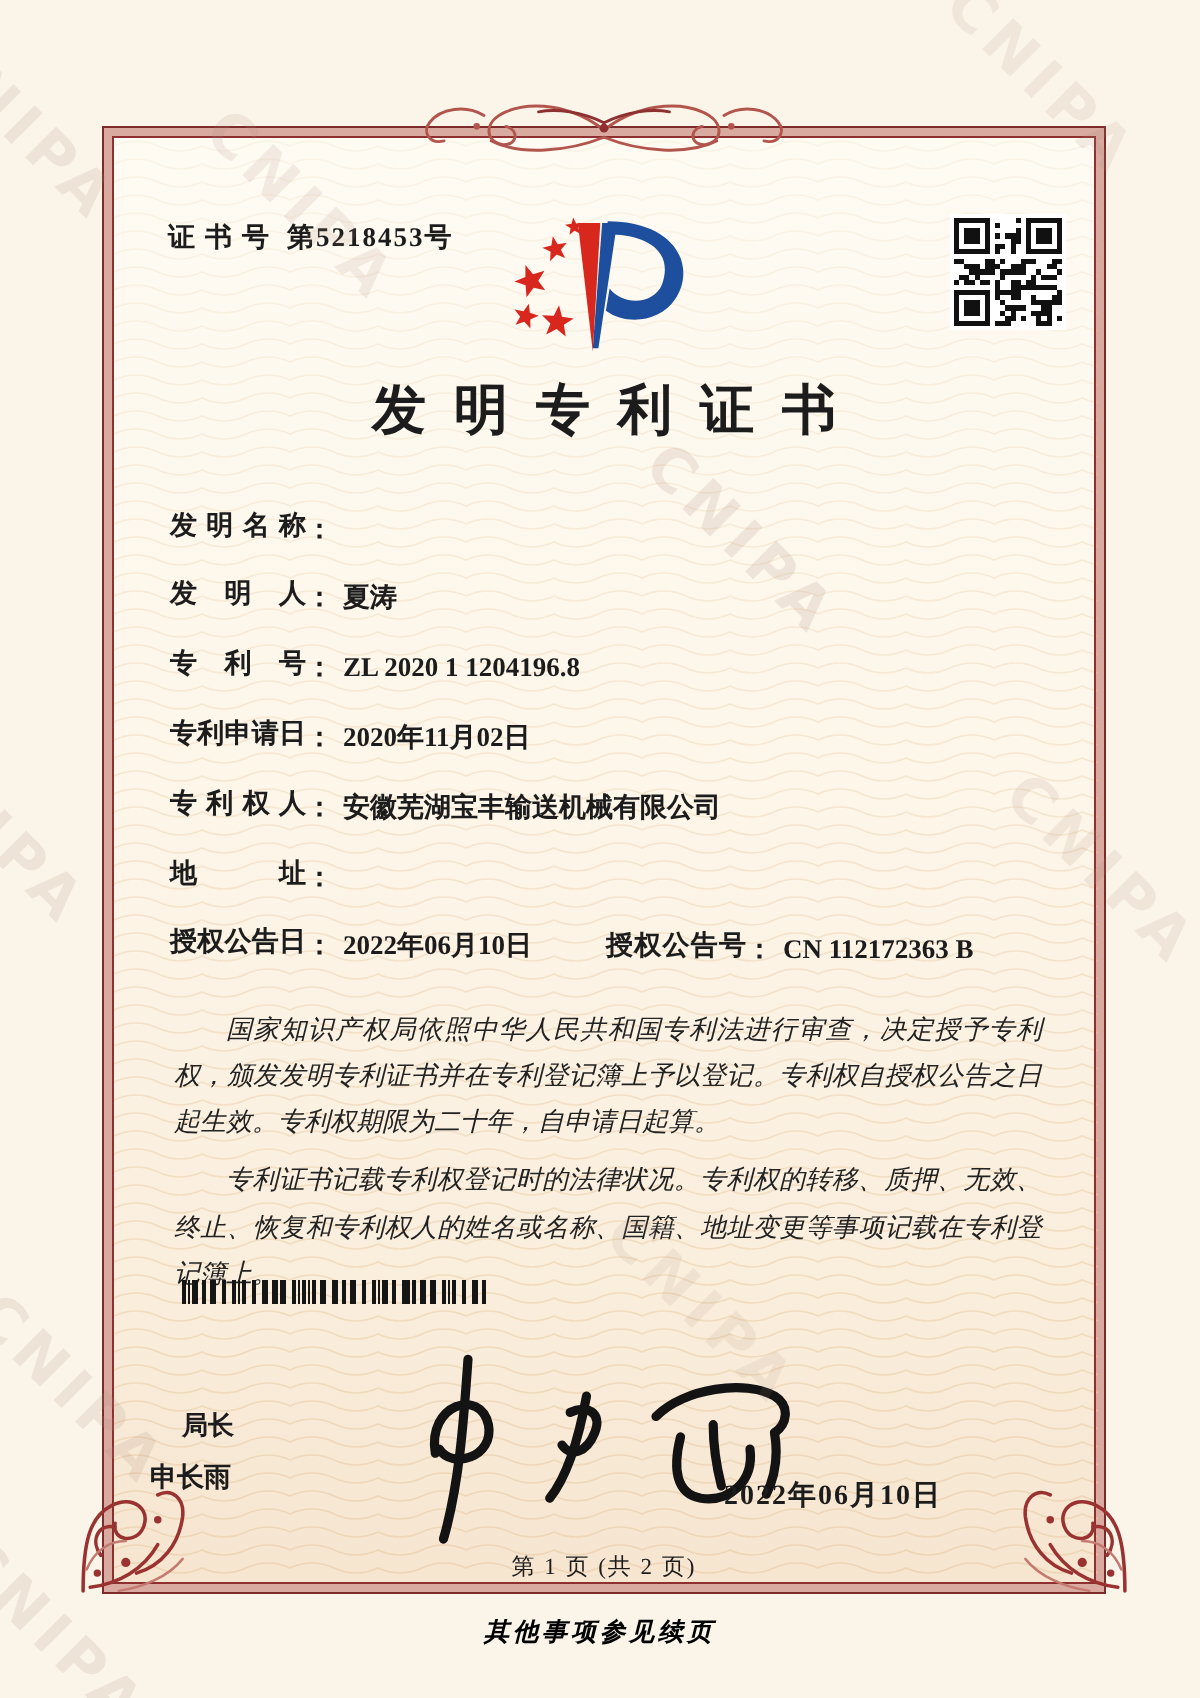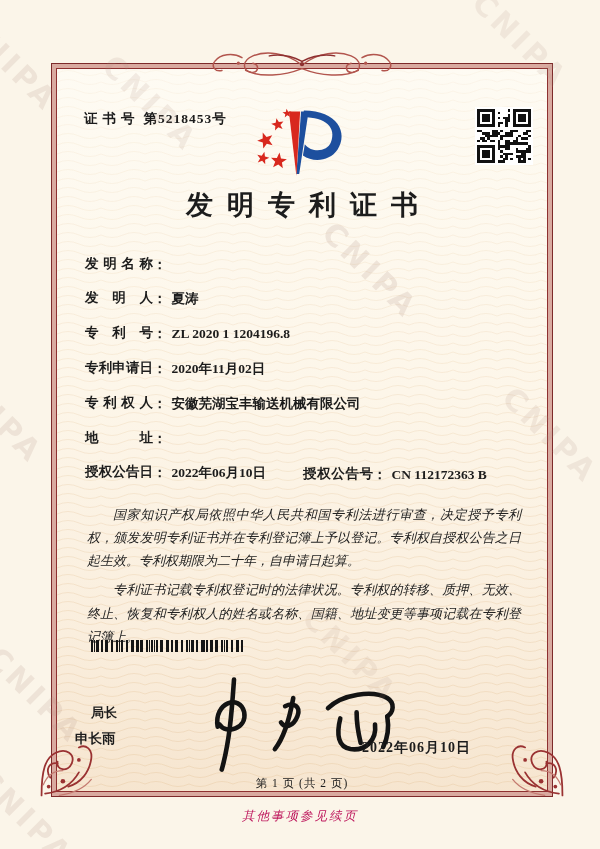--- a/index.html
+++ b/index.html
@@ -67,21 +67,21 @@
       repeating-linear-gradient(90deg,transparent 0 3px,#151515 3px 4px,transparent 4px 11px);
   }
   .signer-title{position:absolute;left:34px;top:635px;font-size:13px;font-weight:600;font-family:"DejaVu Sans","Liberation Sans",sans-serif;}
   .signer-name{position:absolute;left:18px;top:661px;font-size:13.5px;font-weight:600;font-family:"DejaVu Sans","Liberation Sans",sans-serif;}
   .signature{position:absolute;left:130px;top:598px;}
   .issue-date{position:absolute;right:76px;top:670px;font-size:14px;font-weight:600;letter-spacing:1px;}
   .page-no{position:absolute;left:0;width:100%;top:707px;text-align:center;font-size:11.5px;letter-spacing:1px;font-weight:500;}
   
   .continuation{
     position:absolute;left:0;width:100%;top:808px;text-align:center;z-index:2;
-    font-size:12.5px;font-style:italic;letter-spacing:2px;font-weight:400;color:#be185d;
+    font-size:12.5px;font-style:italic;letter-spacing:2px;font-weight:700;color:#000000;
   }
 </style>
 </head>
 <body>
 
 <div id="wm-layer">
     <span class="wm" style="left: -20px; top: 8px; opacity: 0.55;">CNIPA</span>
     <span class="wm" style="left: 120px; top: 48px; opacity: 0.5;">CNIPA</span>
     <span class="wm" style="left: 340px; top: 215px; opacity: 0.6;">CNIPA</span>
     <span class="wm" style="left: -35px; top: 360px; opacity: 0.55;">CNIPA</span>

